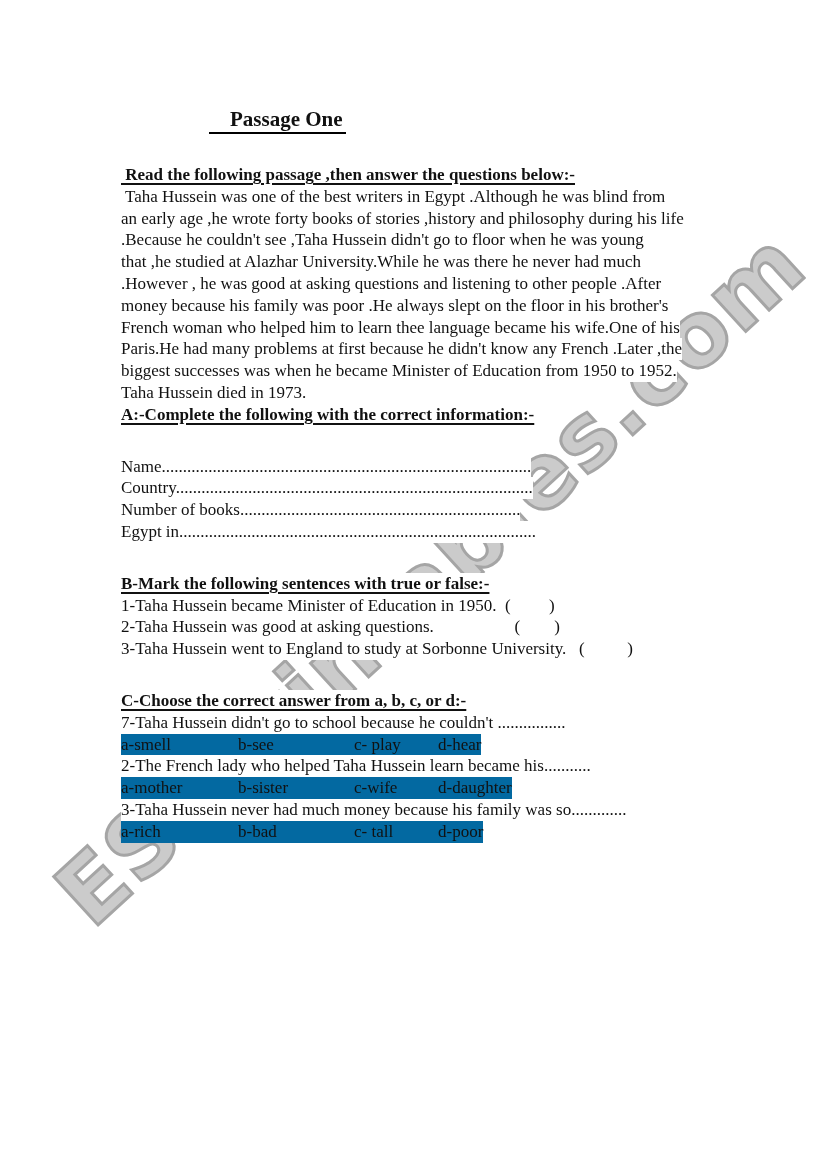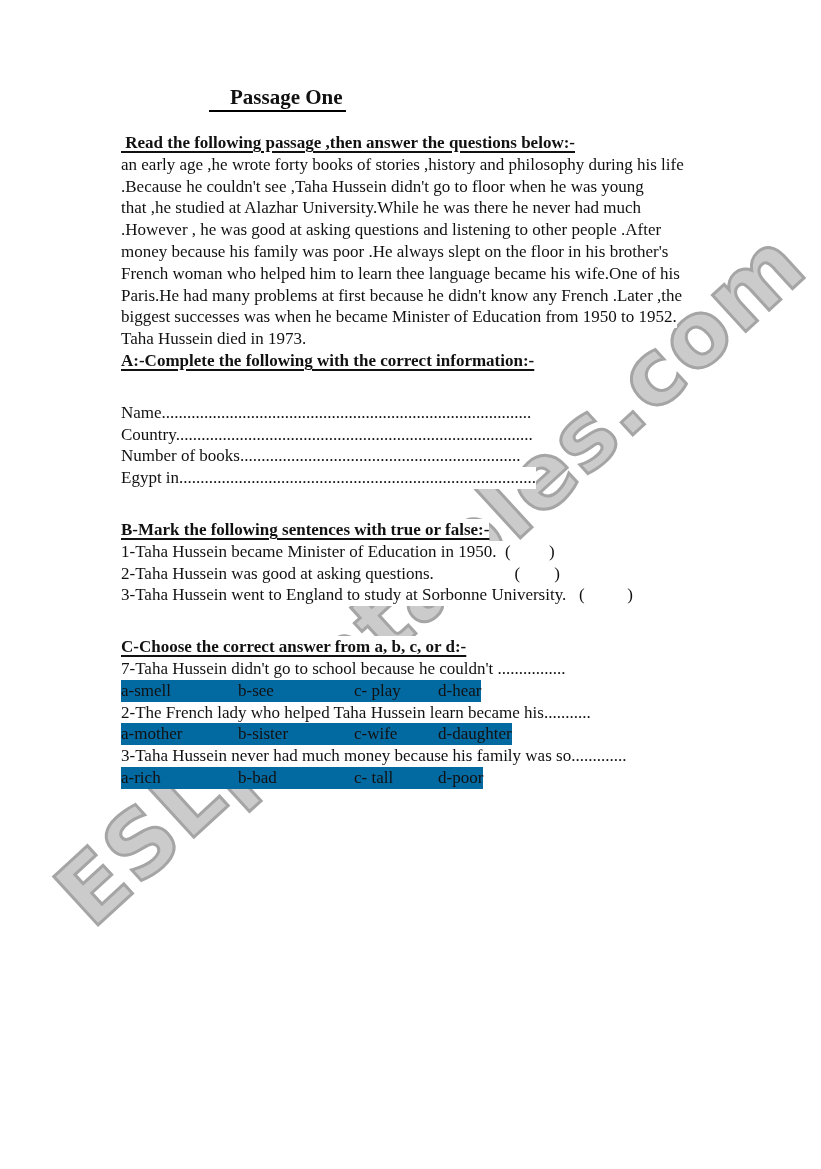--- a/index.html
+++ b/index.html
@@ -34,38 +34,38 @@
     width: 672px;
     z-index: 1;
     font-size: 17px;
     line-height: 21.8px;
   }
   .line {
     width: fit-content;
     background: #ffffff;
     white-space: pre;
   }
-  .title-row { margin: 84px 0 0 88px; }
+  .title-row { margin: 106px 0 0 88px; }
   .title-text {
     display: inline-block;
     background: #ffffff;
     font-weight: bold;
     font-size: 21px;
     line-height: 26px;
     padding-left: 21px;
     padding-right: 3px;
     border-bottom: 2px solid #000000;
   }
   .heading {
     font-weight: bold;
     text-decoration: underline;
     text-decoration-thickness: 2px;
     text-underline-offset: 3px;
   }
-  .instructions { margin-top: 20px; }
+  .instructions { margin-top: 30px; }
   .gap { margin-top: 30px; }
   .opts {
     display: grid;
     grid-template-columns: 117px 116px 84px auto;
     width: fit-content;
     background: #0369a1;
     white-space: pre;
   }
 </style>
 </head>
@@ -74,20 +74,21 @@
 <div class="watermark">ESLprintables.com</div>
 
 <div class="content">
 
   <div class="title-row">
     <span class="title-text">Passage One</span>
   </div>
 
   <div class="line heading instructions"> Read the following passage ,then answer the questions below:-</div>
 
+  <div class="line"> Taha Hussein was one of the best writers in Egypt .Although he was blind from</div>
   <div class="line">an early age ,he wrote forty books of stories ,history and philosophy during his life</div>
   <div class="line">.Because he couldn't see ,Taha Hussein didn't go to floor when he was young</div>
   <div class="line">that ,he studied at Alazhar University.While he was there he never had much</div>
   <div class="line">.However , he was good at asking questions and listening to other people .After</div>
   <div class="line">money because his family was poor .He always slept on the floor in his brother's</div>
   <div class="line">French woman who helped him to learn thee language became his wife.One of his</div>
   <div class="line">Paris.He had many problems at first because he didn't know any French .Later ,the</div>
   <div class="line">biggest successes was when he became Minister of Education from 1950 to 1952.</div>
   <div class="line">Taha Hussein died in 1973.</div>
 

